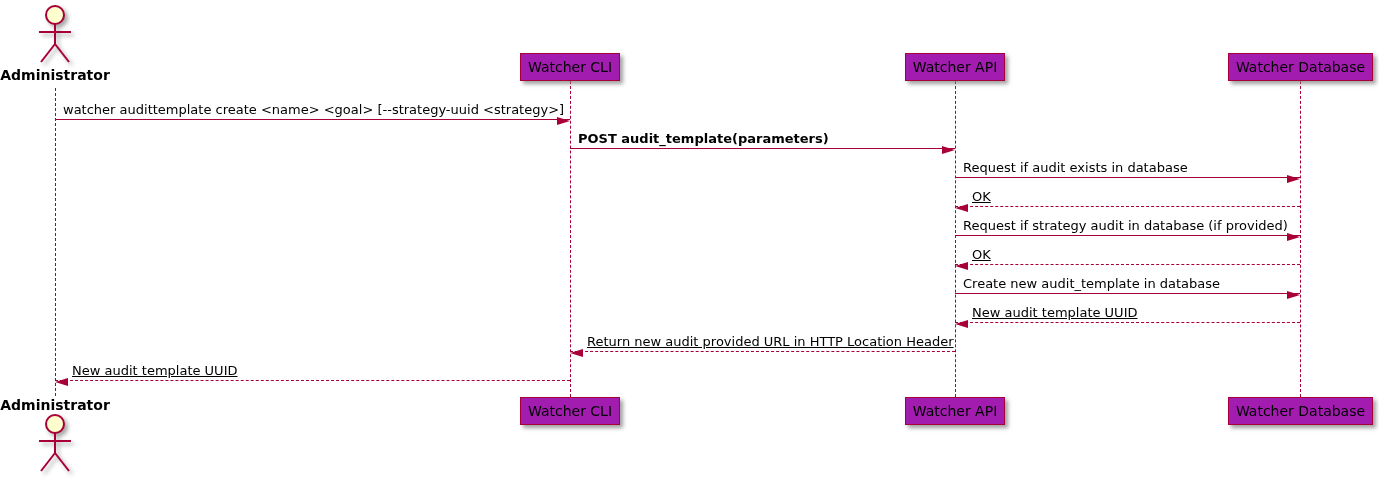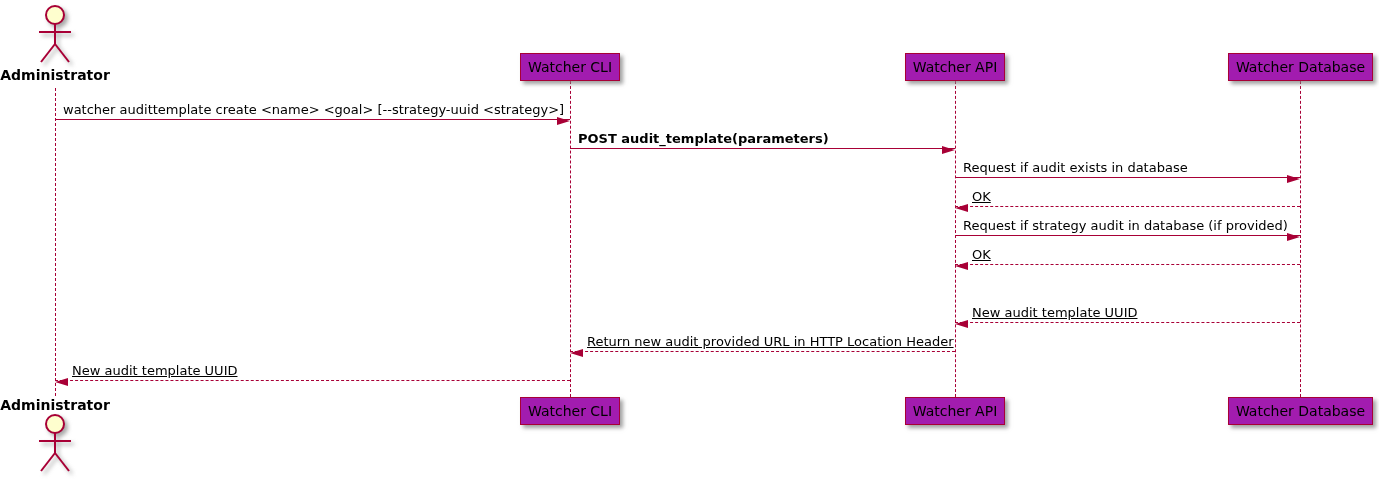--- a/index.html
+++ b/index.html
@@ -91,20 +91,25 @@
     <span class="line"></span>
     <span class="head"></span>
   </div>
 
   <div class="msg dashed l" style="left:955px;top:245px;width:345px;">
     <span class="lbl">OK</span>
     <span class="line"></span>
     <span class="head"></span>
   </div>
 
+  <div class="msg solid r" style="left:955px;top:274px;width:345px;">
+    <span class="lbl">Create new audit_template in database</span>
+    <span class="line"></span>
+    <span class="head"></span>
+  </div>
 
   <div class="msg dashed l" style="left:955px;top:303px;width:345px;">
     <span class="lbl">New audit template UUID</span>
     <span class="line"></span>
     <span class="head"></span>
   </div>
 
   <div class="msg dashed l" style="left:570px;top:332px;width:385px;">
     <span class="lbl">Return new audit provided URL in HTTP Location Header</span>
     <span class="line"></span>

